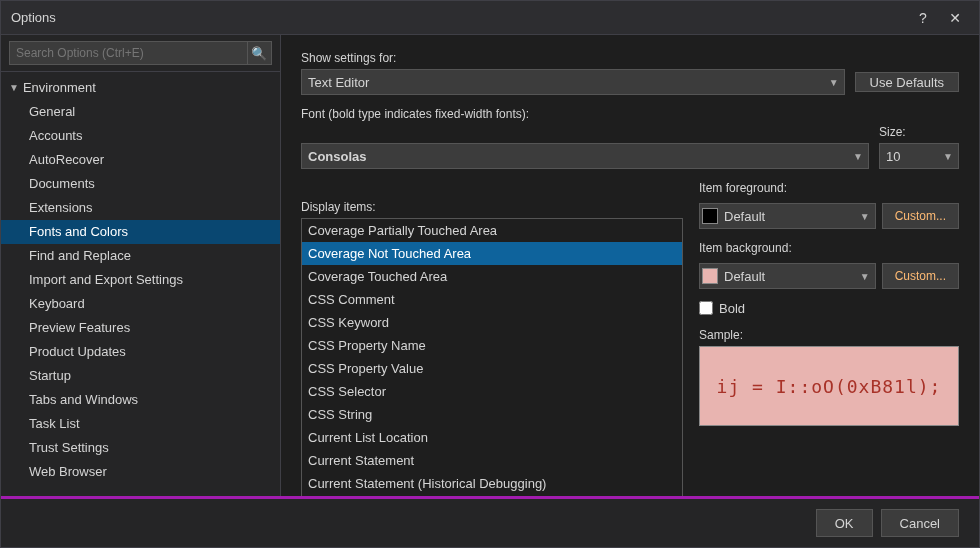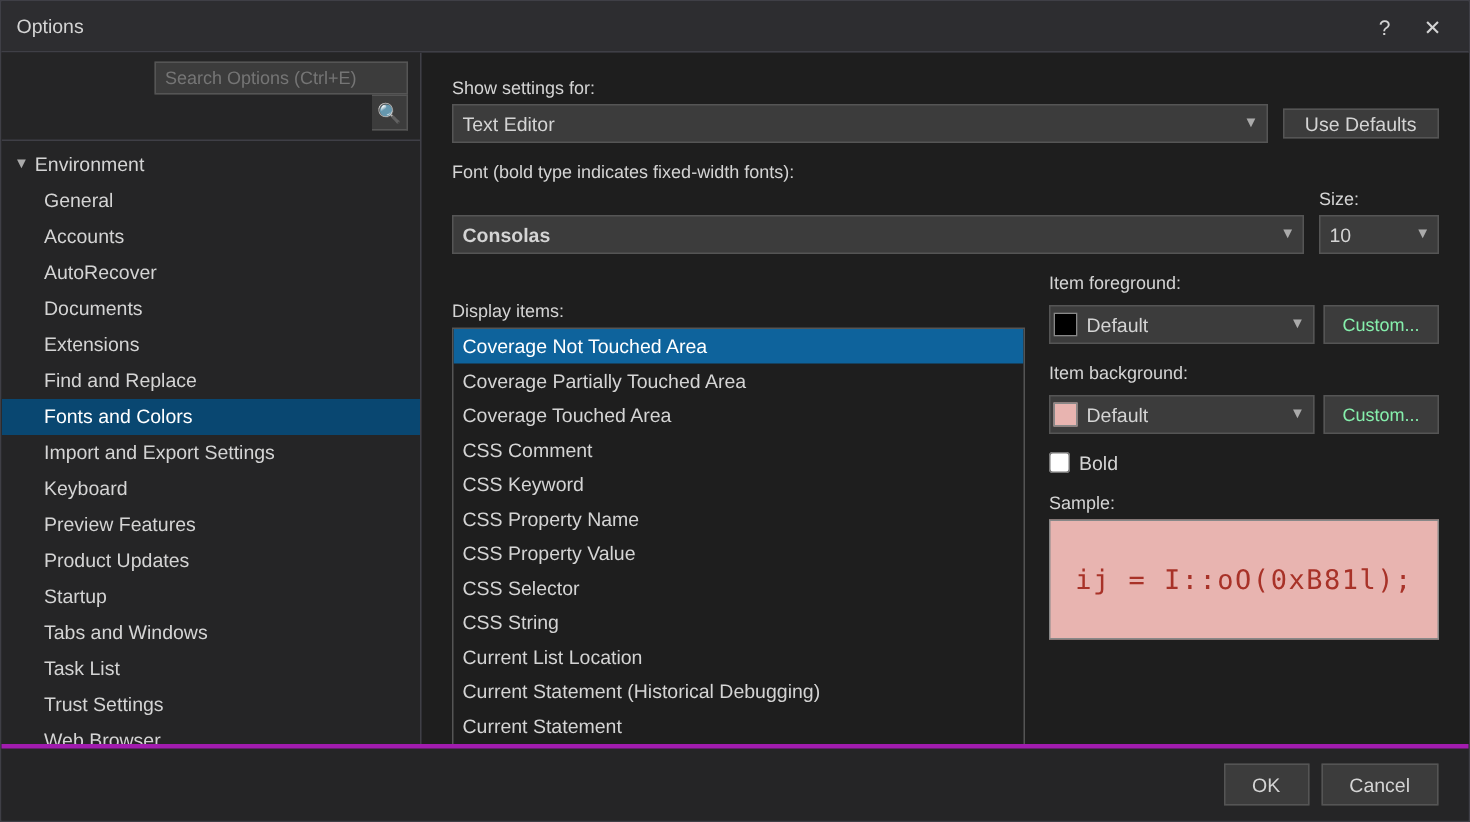--- a/index.html
+++ b/index.html
@@ -62,21 +62,20 @@
       display: flex;
       flex-direction: column;
       background: #252526;
     }
     .search-box-container {
       padding: 6px 8px;
       border-bottom: 1px solid #3f3f46;
       display: flex;
       align-items: flex-end;
       background: #252526;
-      flex-direction: column;
     }
     .search-box {
       flex: 1;
       background: #3c3c3c;
       border: 1px solid #555;
       color: #d4d4d4;
       padding: 3px 6px;
       font-size: 12px;
       outline: none;
       height: 24px;
@@ -166,21 +165,21 @@
       transform: translateY(-50%);
       pointer-events: none;
       color: #aaa;
       font-size: 10px;
     }
     .btn {
       height: 26px;
       padding: 0 12px;
       background: #3c3c3c;
       border: 1px solid #555;
-      color: #86efac;
+      color: #fdba74;
       cursor: pointer;
       font-size: 12px;
       white-space: nowrap;
     }
     .btn-default {
       height: 20px;
       padding: 0 14px;
       background: #3c3c3c;
       border: 1px solid #555;
       color: #d4d4d4;
@@ -320,22 +319,22 @@
       <div class="tree-container">
         <div class="tree-item parent">
           <span class="chevron">▼</span>
           <span>Environment</span>
         </div>
         <div class="tree-item child">General</div>
         <div class="tree-item child">Accounts</div>
         <div class="tree-item child">AutoRecover</div>
         <div class="tree-item child">Documents</div>
         <div class="tree-item child">Extensions</div>
+        <div class="tree-item child selected">Fonts and Colors</div>
         <div class="tree-item child">Find and Replace</div>
-        <div class="tree-item child selected">Fonts and Colors</div>
         <div class="tree-item child">Import and Export Settings</div>
         <div class="tree-item child">Keyboard</div>
         <div class="tree-item child">Preview Features</div>
         <div class="tree-item child">Product Updates</div>
         <div class="tree-item child">Startup</div>
         <div class="tree-item child">Tabs and Windows</div>
         <div class="tree-item child">Task List</div>
         <div class="tree-item child">Trust Settings</div>
         <div class="tree-item child">Web Browser</div>
 
@@ -377,32 +376,32 @@
           </div>
         </div>
       </div>
 
       <div class="lower-section">
 
         <div class="display-items-panel">
           <div class="row-label">Display items:</div>
           <div class="list-box-wrapper">
             <div class="list-box">
+              <div class="list-item">Coverage Partially Touched Area</div>
               <div class="list-item selected">Coverage Not Touched Area</div>
-              <div class="list-item">Coverage Partially Touched Area</div>
               <div class="list-item">Coverage Touched Area</div>
               <div class="list-item">CSS Comment</div>
               <div class="list-item">CSS Keyword</div>
               <div class="list-item">CSS Property Name</div>
               <div class="list-item">CSS Property Value</div>
               <div class="list-item">CSS Selector</div>
               <div class="list-item">CSS String</div>
               <div class="list-item">Current List Location</div>
+              <div class="list-item">Current Statement</div>
               <div class="list-item">Current Statement (Historical Debugging)</div>
-              <div class="list-item">Current Statement</div>
               <div class="list-item">Current Statement for Thread</div>
             </div>
           </div>
         </div>
 
         <div class="color-panel">
 
           <div class="color-row">
             <div class="row-label">Item foreground:</div>
             <div class="color-row-inline">

